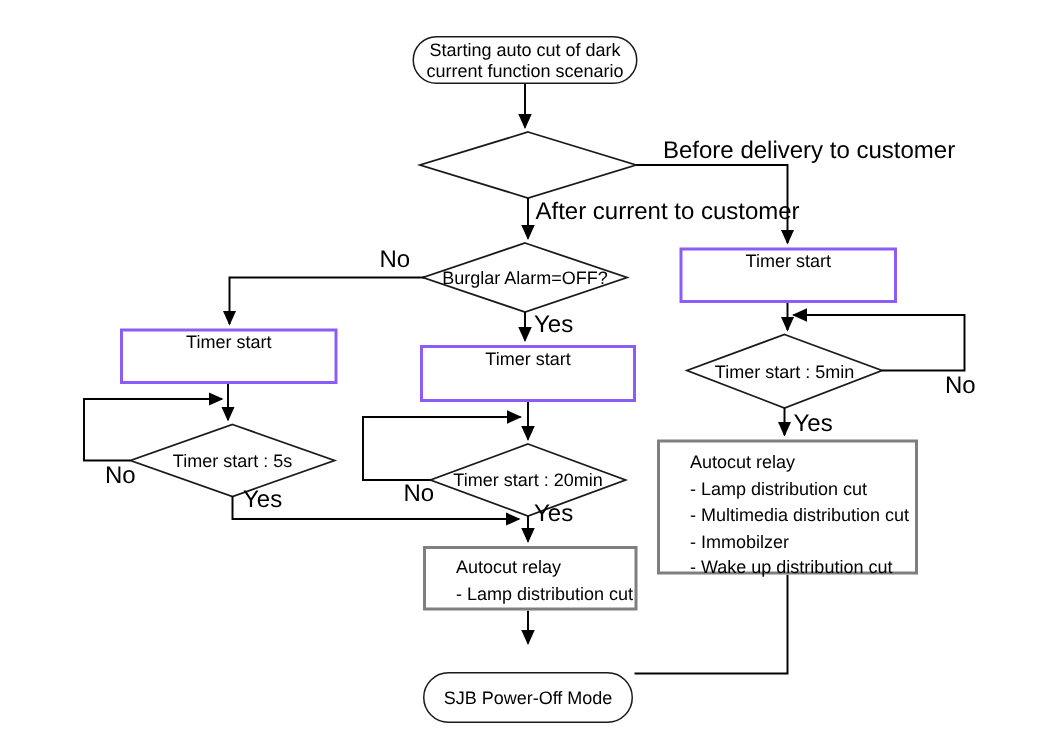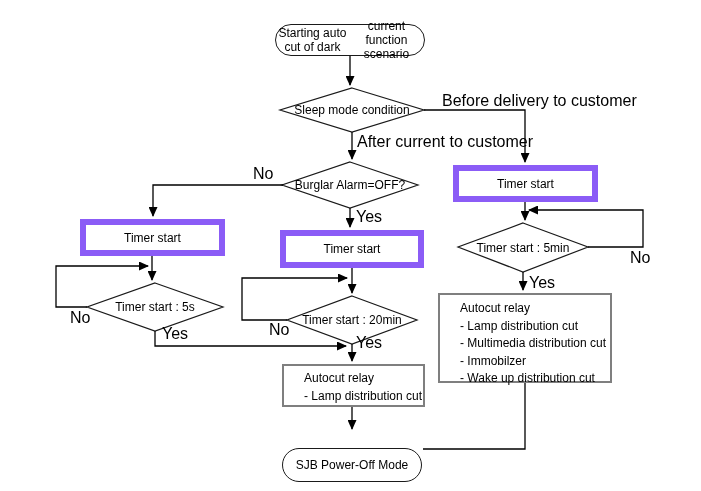--- a/index.html
+++ b/index.html
@@ -3,27 +3,27 @@
 <meta charset="utf-8">
 <style>
   html,body{margin:0;padding:0;background:#ffffff;}
   #stage{
     position:relative;width:701px;height:491px;background:#ffffff;
     font-family:"Liberation Sans", sans-serif;color:#000;overflow:hidden;
   }
   #wires{position:absolute;left:0;top:0;z-index:1;}
   .node{position:absolute;z-index:2;box-sizing:border-box;}
   .process{
-    background:#fff;border:6px solid #8b5cf6;
-    display:flex;align-items:center;justify-content:center;
+    background:#fff;border:2px solid #8b5cf6;
+    display:flex;justify-content:center;
     font-size:12px;
   }
   .terminator{
     background:#fff;border:1.5px solid #1a1a1a;
-    display:flex;align-items:center;justify-content:center;
+    display:flex;flex-direction:column;align-items:center;justify-content:center;
     font-size:12px;line-height:14px;text-align:center;
   }
   .diamond-label{
     position:absolute;z-index:3;display:flex;align-items:center;justify-content:center;
     font-size:12px;text-align:center;pointer-events:none;
   }
   .multiline{
     background:#fff;border:2px solid #7f7f7f;font-size:12px;
     display:block;padding:4px 20px;line-height:17.5px;white-space:nowrap;
   }
@@ -98,21 +98,20 @@
   </div>
 
   <div class="node multiline" style="left:438px;top:293px;width:174px;height:90px;padding-top:5px;">
     <div>Autocut relay</div>
     <div>- Lamp distribution cut</div>
     <div>- Multimedia distribution cut</div>
     <div>- Immobilzer</div>
     <div>- Wake up distribution cut</div>
   </div>
 
-  <div class="diamond-label" style="left:280px;top:88px;width:144px;height:44px;">Sleep mode condition</div>
 
   <div class="diamond-label" style="left:282px;top:162px;width:136px;height:46px;">Burglar Alarm=OFF?</div>
 
   <div class="diamond-label" style="left:87px;top:283px;width:136px;height:48px;">Timer start : 5s</div>
 
   <div class="diamond-label" style="left:287px;top:296px;width:130px;height:48px;">Timer start : 20min</div>
 
   <div class="diamond-label" style="left:458px;top:223px;width:130px;height:49px;">Timer start : 5min</div>
 
   <div class="edge-label" style="left:442px;top:92px;">Before delivery to customer</div>

